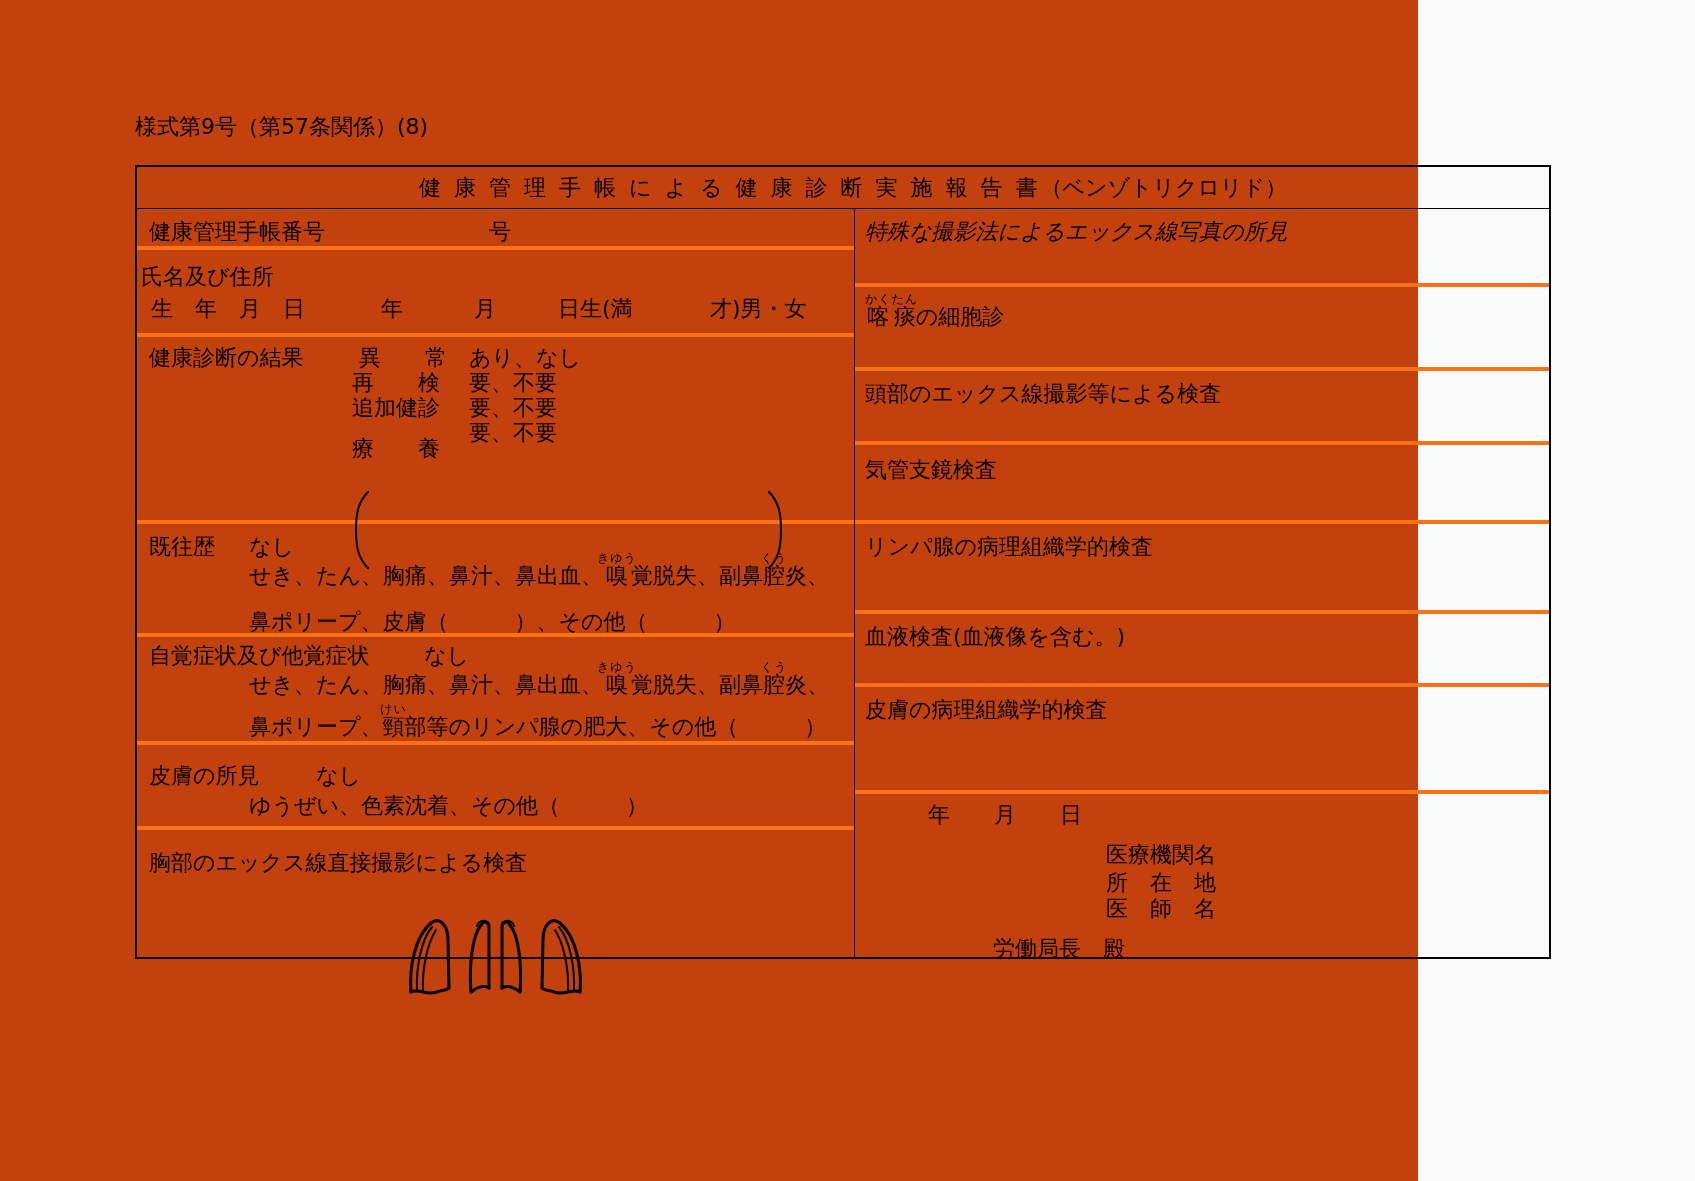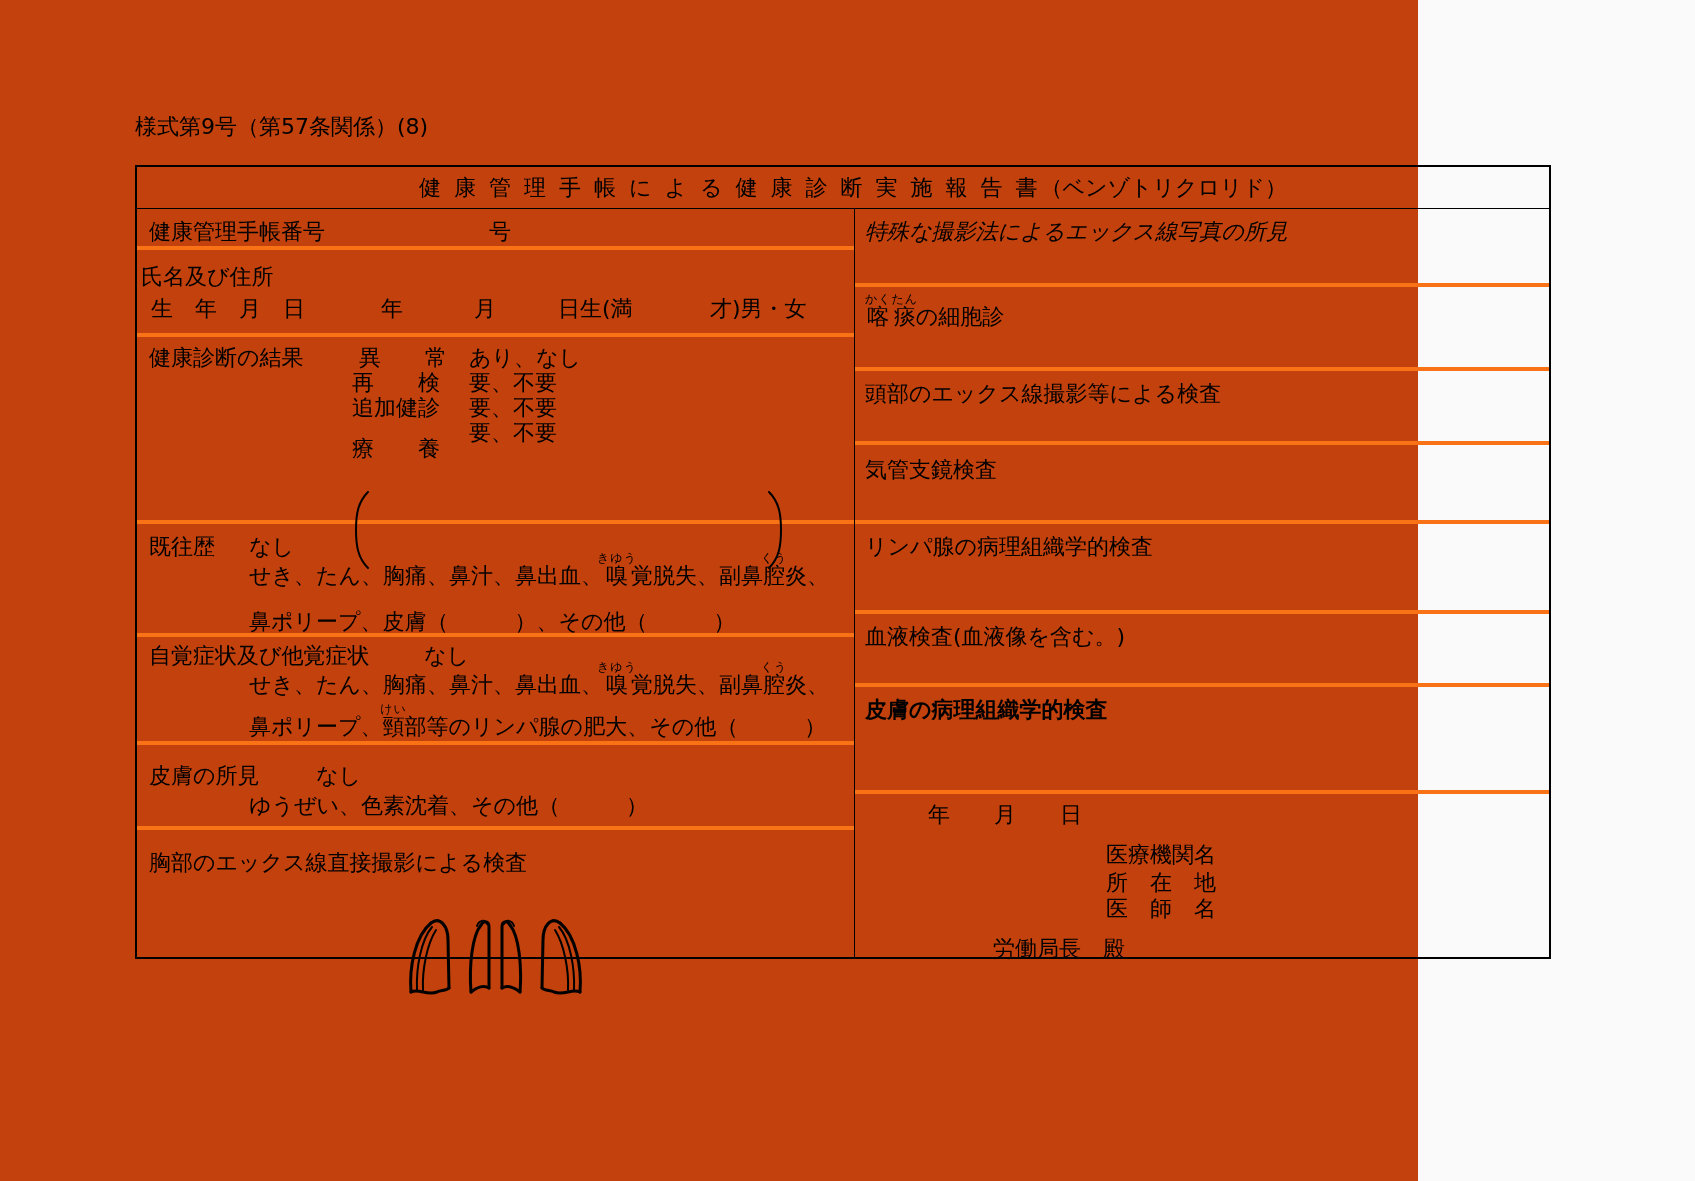--- a/index.html
+++ b/index.html
@@ -145,21 +145,21 @@
         </div>
 
         <div class="row" style="height:90px;">
           <span class="abs" style="left:10px;top:8px;">リンパ腺の病理組織学的検査</span>
         </div>
 
         <div class="row" style="height:73px;">
           <span class="abs" style="left:10px;top:8px;">血液検査(血液像を含む。)</span>
         </div>
 
-        <div class="row" style="height:107px;font-weight:bold;">
+        <div class="row" style="height:107px;">
           <span class="abs" style="left:10px;top:8px;">皮膚の病理組織学的検査</span>
         </div>
 
         <div class="row last">
           <span class="abs" style="left:73px;top:6px;">年　　月　　日</span>
           <span class="abs" style="left:251px;top:46px;">医療機関名</span>
           <span class="abs" style="left:251px;top:74px;">所　在　地</span>
           <span class="abs" style="left:251px;top:100px;">医　師　名</span>
           <span class="abs" style="left:138px;top:140px;">労働局長　殿</span>
         </div>

